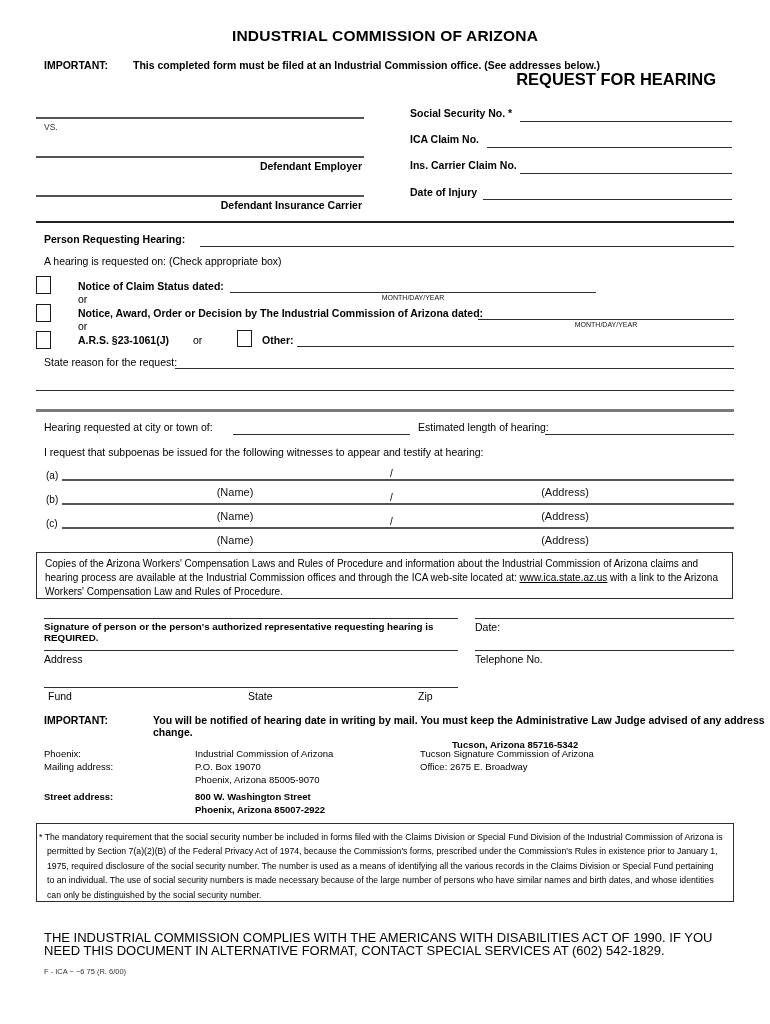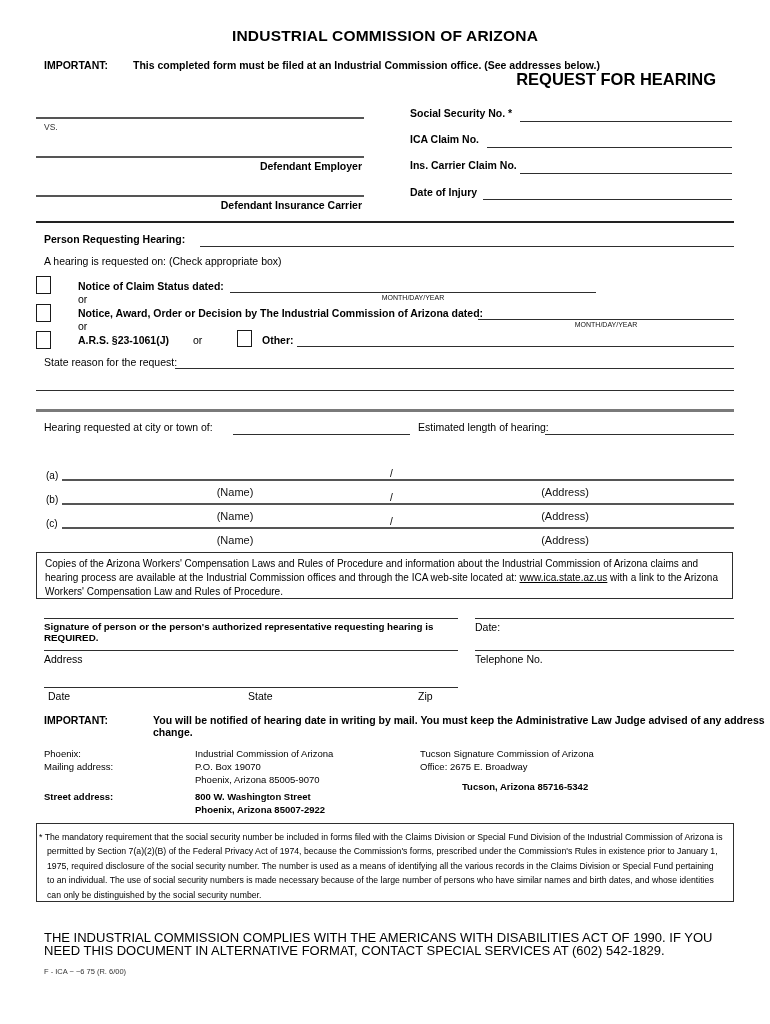--- a/index.html
+++ b/index.html
@@ -86,20 +86,21 @@
 
   <div class="abs lbl" style="left:44px;top:356px;">State reason for the request:</div>
   <div class="line" style="left:175px;top:368px;width:559px;"></div>
   <div class="line" style="left:36px;top:390px;width:698px;"></div>
   <div class="gray" style="left:36px;top:409px;width:698px;"></div>
 
   <div class="abs lbl" style="left:44px;top:421px;">Hearing requested at city or town of:</div>
   <div class="line" style="left:233px;top:434px;width:177px;"></div>
   <div class="abs lbl" style="left:418px;top:421px;">Estimated length of hearing:</div>
   <div class="line" style="left:545px;top:434px;width:189px;"></div>
+  <div class="abs lbl" style="left:44px;top:446px;">I request that subpoenas be issued for the following witnesses to appear and testify at hearing:</div>
 
   <div>
     <div class="abs" style="left:46px;top:470px;font-size:10px;">(a)</div>
     <div class="line2" style="left:62px;top:479px;width:672px;"></div>
     <div class="abs" style="left:390px;top:468px;font-size:10px;">/</div>
     <div class="abs sm center" style="left:120px;top:486px;width:230px;">(Name)</div>
     <div class="abs sm center" style="left:450px;top:486px;width:230px;">(Address)</div>
   </div>
   <div>
     <div class="abs" style="left:46px;top:494px;font-size:10px;">(b)</div>
@@ -124,40 +125,40 @@
   <div class="abs b wrap" style="left:44px;top:621px;width:424px;font-size:9.8px;">Signature  of person or the person's authorized  representative requesting hearing is REQUIRED.</div>
   <div class="line" style="left:475px;top:618px;width:259px;"></div>
   <div class="abs lbl" style="left:475px;top:621px;">Date:</div>
 
   <div class="line" style="left:44px;top:650px;width:414px;"></div>
   <div class="abs lbl" style="left:44px;top:653px;">Address</div>
   <div class="line" style="left:475px;top:650px;width:259px;"></div>
   <div class="abs lbl" style="left:475px;top:653px;">Telephone No.</div>
 
   <div class="line" style="left:44px;top:687px;width:414px;"></div>
-  <div class="abs lbl" style="left:48px;top:690px;">Date</div>
+  <div class="abs lbl" style="left:48px;top:690px;">Fund</div>
   <div class="abs lbl" style="left:248px;top:690px;">State</div>
   <div class="abs lbl" style="left:418px;top:690px;">Zip</div>
 
   <div class="abs lbl b" style="left:44px;top:714px;">IMPORTANT:</div>
   <div class="abs lbl b wrap" style="left:125px;top:714px;width:612px;margin-left:28px;">You will be notified of hearing date in writing by mail. You must keep the Administrative Law Judge advised of any address change.</div>
 
   <div class="abs addr" style="left:44px;top:747px;">Phoenix:</div>
   <div class="abs addr" style="left:44px;top:760px;">Mailing address:</div>
   <div class="abs addr b" style="left:44px;top:790px;">Street address:</div>
 
   <div class="abs addr" style="left:195px;top:747px;">Industrial Commission of Arizona</div>
   <div class="abs addr" style="left:195px;top:760px;">P.O. Box 19070</div>
   <div class="abs addr" style="left:195px;top:773px;">Phoenix, Arizona 85005-9070</div>
   <div class="abs addr b" style="left:195px;top:790px;">800 W. Washington Street</div>
   <div class="abs addr b" style="left:195px;top:803px;">Phoenix, Arizona 85007-2922</div>
 
   <div class="abs addr" style="left:420px;top:747px;">Tucson Signature Commission of Arizona</div>
   <div class="abs addr" style="left:420px;top:760px;">Office:  2675 E. Broadway</div>
-  <div class="abs addr b" style="left:452px;top:780px;margin-left:10px;">Tucson, Arizona 85716-5342</div>
+  <div class="abs addr b" style="left:452px;top:738px;">Tucson, Arizona 85716-5342</div>
 
   <div class="box" style="left:36px;top:823px;width:696px;height:77px;">
     <div class="wrap footnote" style="padding:6px 10px;">* The mandatory requirement that the social security number be included in forms filed with the Claims Division or Special Fund Division of the Industrial Commission of Arizona is permitted by Section 7(a)(2)(B) of the Federal Privacy Act of 1974, because the Commission's forms, prescribed under the Commission's Rules in existence prior to January 1, 1975, required disclosure of the social security number. The number is used as a means of identifying all the various records in the Claims Division or Special Fund pertaining to an individual. The use of social security numbers is made necessary because of the large number of persons who have similar names and birth dates, and whose identities can only be distinguished by the social security number.</div>
   </div>
 
   <div class="abs wrap" style="left:44px;top:931px;width:692px;font-size:13px;line-height:13px;">THE INDUSTRIAL COMMISSION COMPLIES WITH THE AMERICANS WITH DISABILITIES ACT OF 1990. IF YOU NEED THIS DOCUMENT IN ALTERNATIVE FORMAT, CONTACT SPECIAL SERVICES AT (602) 542-1829.</div>
   <div class="abs" style="left:44px;top:967px;font-size:7.5px;color:#333;">F - ICA ~ ~6 75 (R. 6/00)</div>
 
 </div>
 

